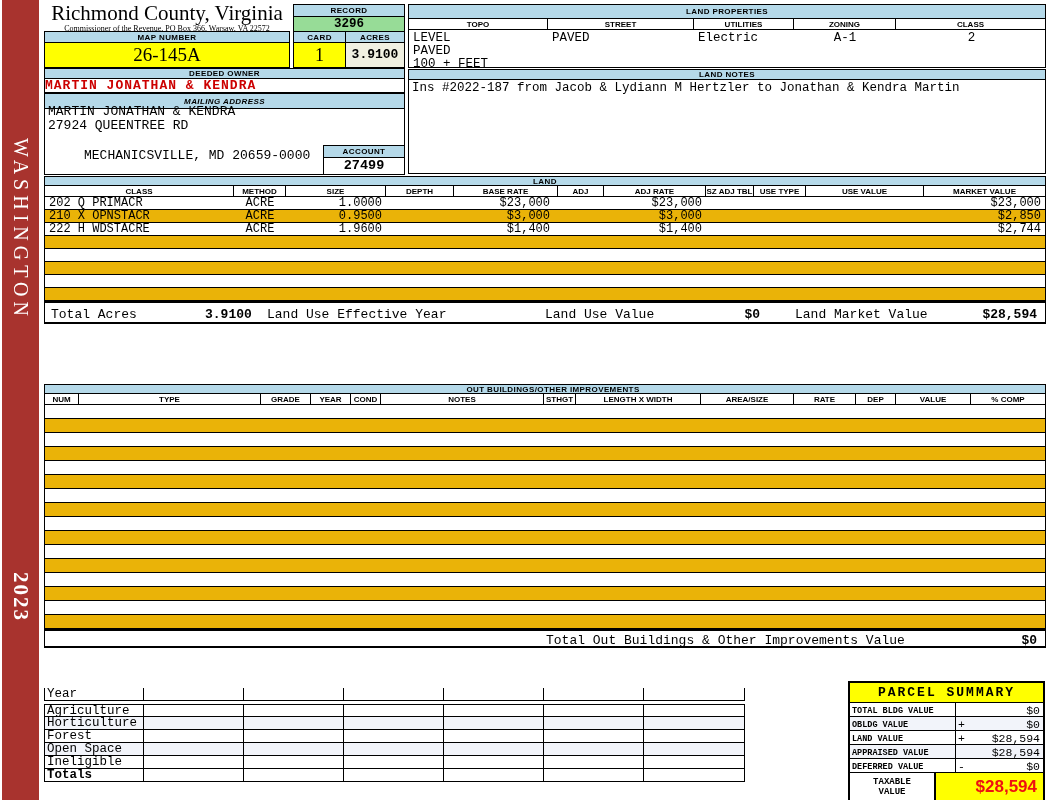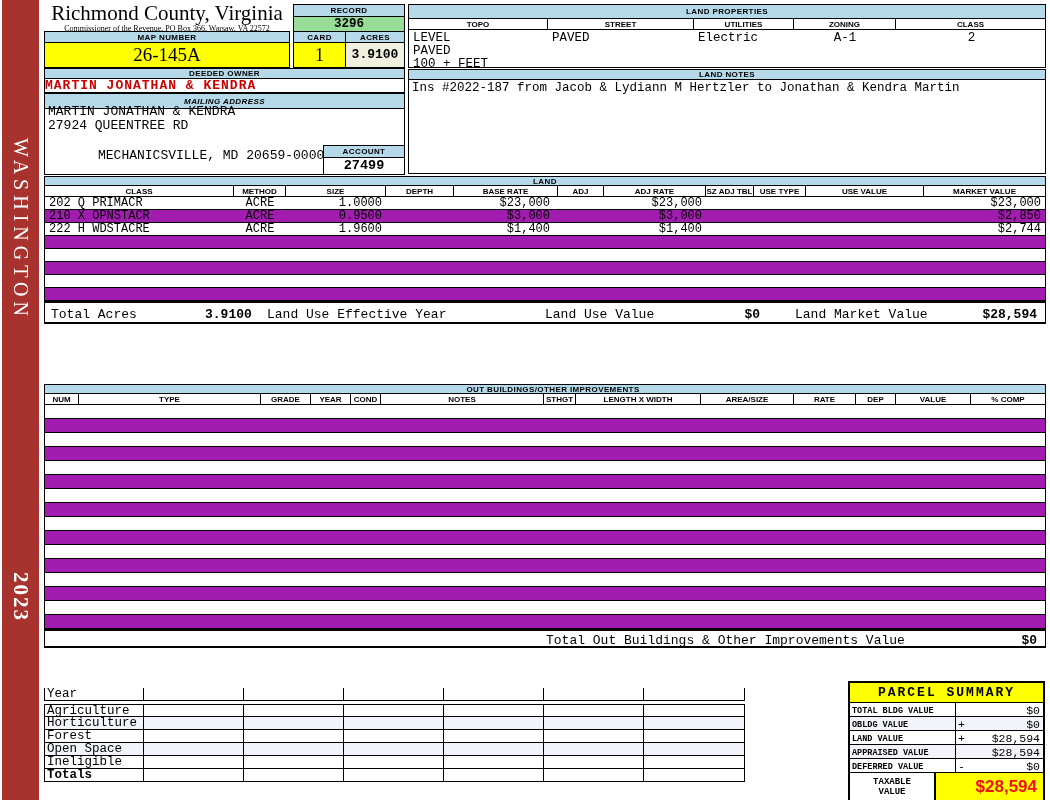--- a/index.html
+++ b/index.html
@@ -12,21 +12,21 @@
   .hdrbar{background:#B5D9E9;border:1px solid #000;display:flex;align-items:center;justify-content:center;
           font:bold 8px "Liberation Sans",sans-serif;letter-spacing:.4px;box-sizing:border-box;}
   
   .thead{display:flex;border:1px solid #000;border-top:none;background:#fff;box-sizing:border-box;}
   .th{border-right:1px solid #000;font:bold 8px "Liberation Sans",sans-serif;text-align:center;
       height:10px;box-sizing:border-box;overflow:hidden;white-space:nowrap;padding-top:1px;}
   .th:last-child{border-right:none;flex:1;}
   
   .drow{position:relative;border-bottom:1px solid #000;border-left:1px solid #000;border-right:1px solid #000;
         font:12px "Liberation Mono",monospace;box-sizing:border-box;background:#fff;}
-  .drow.alt{background:#a21caf;}
+  .drow.alt{background:#eab308;}
   .drow span{position:absolute;top:0;white-space:nowrap;}
   .lrow{height:13px;} .lrow span{line-height:13px;}
   .orow{height:14px;}
   
   .lv-class{left:4px;} .lv-method{left:189px;width:52px;text-align:center;}
   .lv-size{left:241px;width:96px;text-align:right;} .lv-br{left:411px;width:94px;text-align:right;}
   .lv-ar{left:561px;width:96px;text-align:right;} .lv-mv{left:879px;width:117px;text-align:right;}
   
   .totrow{position:relative;border:2px solid #000;border-left:1px solid #000;border-right:1px solid #000;
           background:#fff;font:13px "Liberation Mono",monospace;box-sizing:border-box;}
@@ -100,21 +100,21 @@
       <span class="abs" style="left:487px;top:1px;width:151px;text-align:center;">2</span>
     </div>
   </div>
 
   <div class="abs hdrbar" style="left:44px;top:68px;width:361px;height:11px;">DEEDED OWNER</div>
   <div class="abs mono b" style="left:44px;top:79px;width:361px;height:14px;border:1px solid #000;border-top:none;color:#CC0000;font-size:13px;line-height:13px;letter-spacing:1px;">MARTIN JONATHAN &amp; KENDRA</div>
   <div class="abs hdrbar" style="left:44px;top:93px;width:361px;height:16px;font-style:italic;">MAILING ADDRESS</div>
   <div class="abs mono" style="left:44px;top:103px;width:361px;height:72px;border:1px solid #000;border-top:none;font-size:13px;">
     <div style="padding:2px 0 0 3px;line-height:14px;">MARTIN JONATHAN &amp; KENDRA</div>
     <div style="padding-left:3px;line-height:14px;">27924 QUEENTREE RD</div>
-    <div class="abs" style="left:17px;top:46px;line-height:14px;padding-left:36px;">MECHANICSVILLE, MD 20659-0000</div>
+    <div class="abs" style="left:3px;top:46px;line-height:14px;padding-left:36px;">MECHANICSVILLE, MD 20659-0000</div>
   </div>
   <div class="abs" style="left:323px;top:145px;width:82px;">
     <div class="hdrbar" style="height:13px;">ACCOUNT</div>
     <div class="mono b" style="height:16px;background:#fff;border:1px solid #000;border-top:none;text-align:center;font-size:13.5px;line-height:15px;">27499</div>
   </div>
 
   <div class="abs hdrbar" style="left:408px;top:69px;width:638px;height:11px;">LAND NOTES</div>
   <div class="abs" style="left:408px;top:80px;width:638px;height:94px;border:1px solid #000;border-top:none;">
     <div class="mono" style="padding:1px 0 0 3px;font-size:12.5px;">Ins #2022-187 from Jacob &amp; Lydiann M Hertzler to Jonathan &amp; Kendra Martin</div>
   </div>

